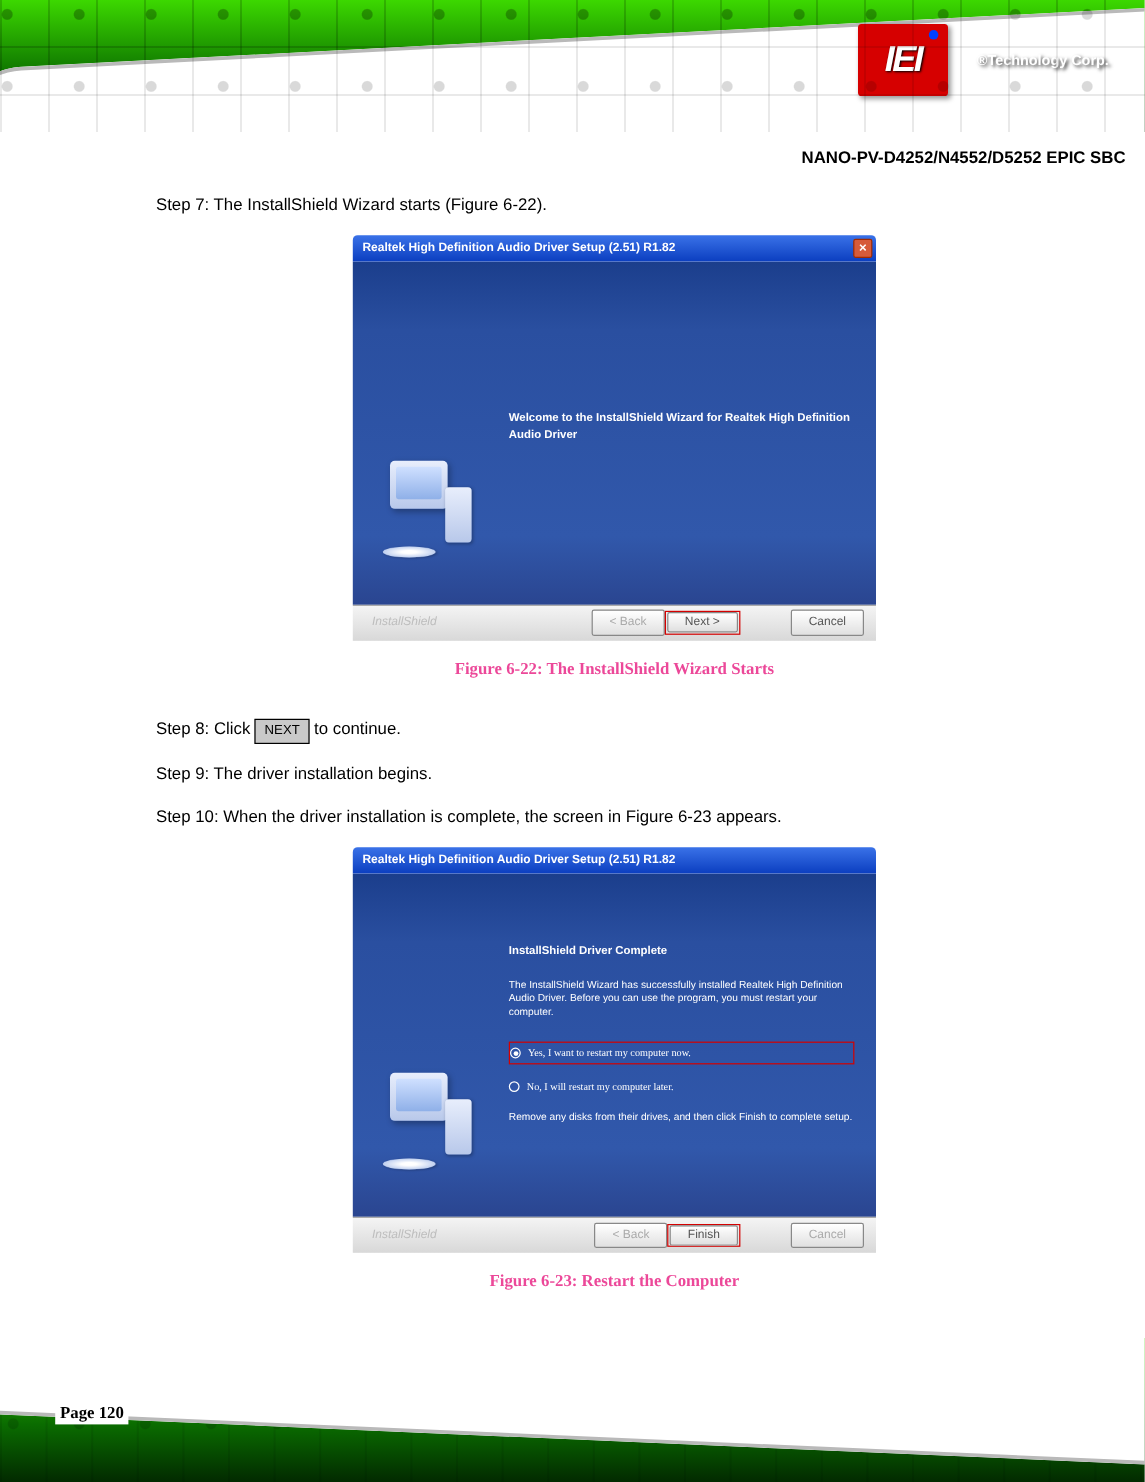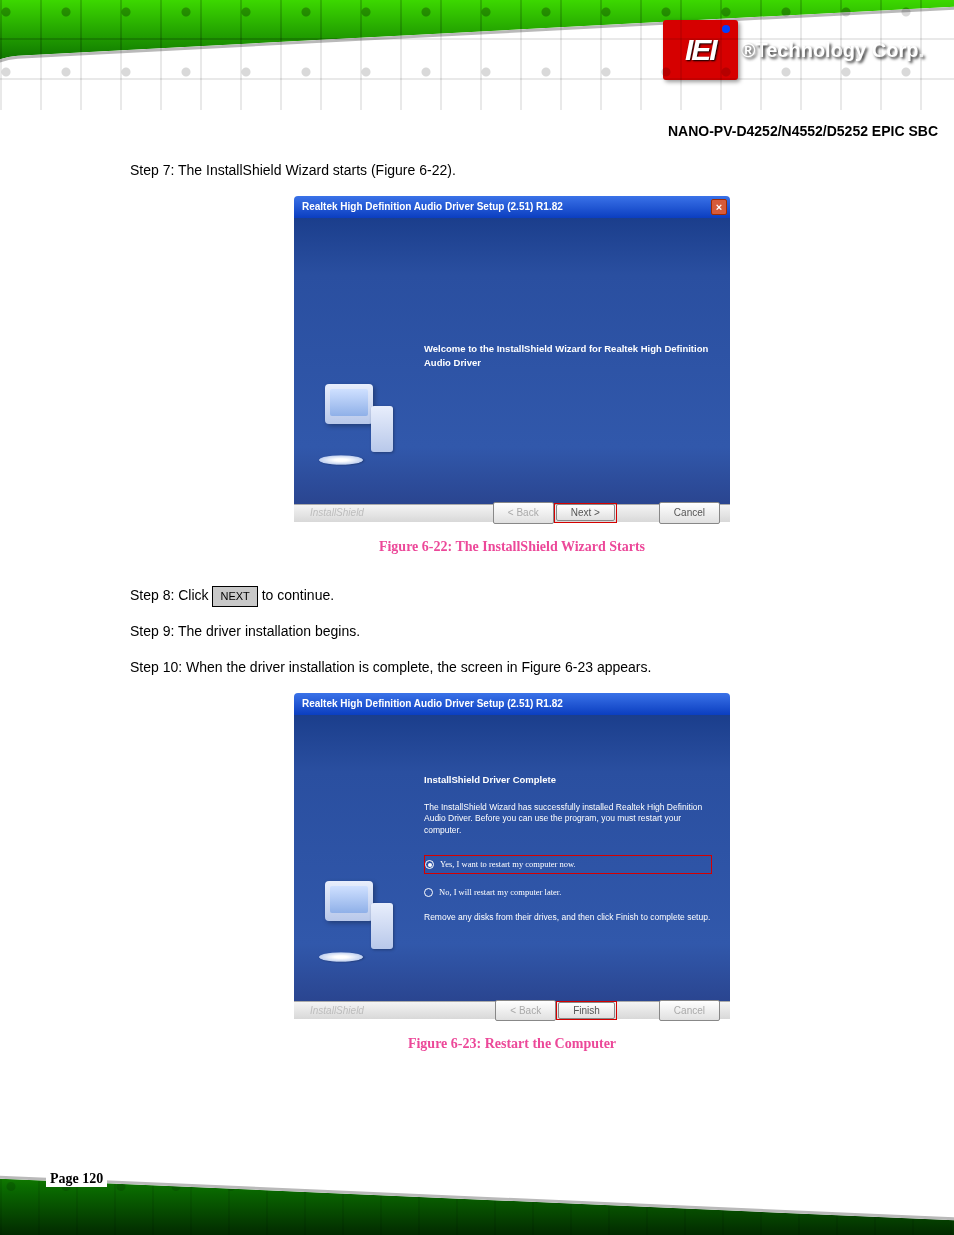--- a/index.html
+++ b/index.html
@@ -37,21 +37,21 @@
     background: #fff;
     border-radius: 60px;
     transform: rotate(-3deg);
     box-shadow: 0 0 0 3px #b9b9b9 inset;
   }
   .logo-wrap {
     position: absolute;
     top: 20px; right: 30px;
     display: flex;
     align-items: center;
-    gap: 3px;
+    gap: 24px;
   }
   .logo-box {
     width: 75px; height: 60px;
     background: #d60000;
     border-radius: 3px;
     box-shadow: 2px 2px 4px rgba(0,0,0,.4);
     position: relative;
     display: flex;
     align-items: center;
     justify-content: center;
@@ -66,21 +66,21 @@
   }
   .logo-dot {
     position: absolute;
     top: 5px; right: 8px;
     width: 8px; height: 8px;
     background: #0040ff;
     border-radius: 50%;
   }
   .logo-text {
     color: #fff;
-    font-size: 20px;
+    font-size: 12px;
     font-weight: bold;
     text-shadow: 2px 2px 3px rgba(0,0,0,.8);
   }
   .page-header-bar {
     position: absolute;
     top: 123px; left: 0; right: 0;
     display: flex;
     justify-content: space-between;
     color: #000000;
     font-size: 14px;
@@ -191,21 +191,21 @@
   .wiz-radio-row.hl {
     border: 1.5px solid #d40000;
   }
   .wiz-radio {
     width: 9px; height: 9px; border-radius: 50%;
     border: 1px solid #fff; background: transparent;
     display:inline-flex; align-items:center; justify-content:center;
   }
   .wiz-radio .dot { width:4px; height:4px; border-radius:50%; background:#fff; }
   .wiz-footer {
-    height: 18px;
+    height: 30px;
     background: linear-gradient(#f4f4f4, #d8d8d8);
     border-top: 1px solid #aaa;
     display:flex; align-items:center; justify-content:flex-end;
     padding: 0 10px; 
     font-size: 10px; color:#555;
   }
   .wiz-brand {
     margin-right:auto; margin-left:6px;
     font-style: italic; color:#bdbdbd;
     font-size:10px;

